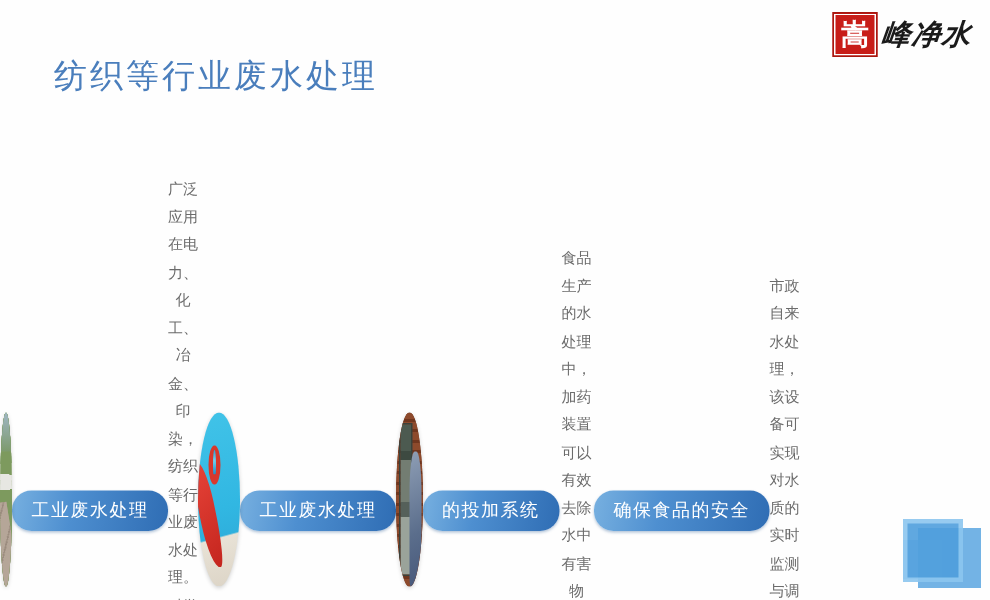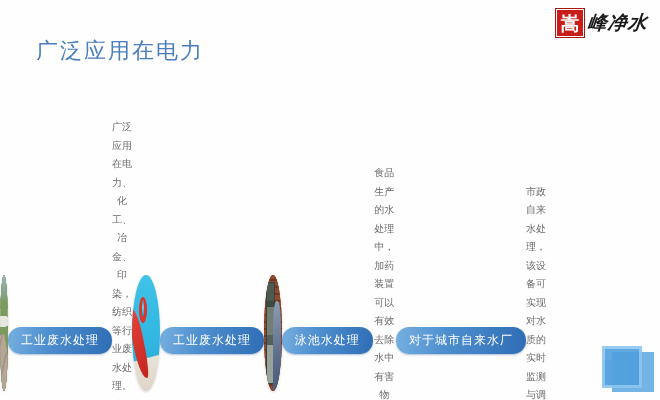--- a/index.html
+++ b/index.html
@@ -160,21 +160,21 @@
 </head>
 <body>
 
 <div class="slide">
 
   <div class="logo">
     <div class="seal">嵩</div>
     <div class="logo-text">峰净水</div>
   </div>
 
-  <div class="title">广泛应用在电力</div>
+  <div class="title">纺织等行业废水处理</div>
 
   <div class="cols">
 
     <div class="col">
       <div class="photo">
         <div class="im p1"></div>
       </div>
       <div class="pill">工业废水处理</div>
       <div class="desc">广泛应用在电力、化工、冶金、印染，纺织等行业废水处理。科学投加药剂，加药装置应用领域。</div>
     </div>
@@ -183,29 +183,29 @@
       <div class="photo">
         <div class="im p2"></div>
       </div>
       <div class="pill">工业废水处理</div>
     </div>
 
     <div class="col">
       <div class="photo">
         <div class="im p3"></div>
       </div>
-      <div class="pill">泳池水处理</div>
+      <div class="pill">的投加系统</div>
       <div class="desc">食品生产的水处理中，加药装置可以有效去除水中有害物质，对于城市自来水厂。</div>
     </div>
 
     <div class="col">
       <div class="photo">
         <div class="im p4"></div>
       </div>
-      <div class="pill">对于城市自来水厂</div>
+      <div class="pill">确保食品的安全</div>
       <div class="desc">市政自来水处理，该设备可实现对水质的实时监测与调节，保障用水安全。</div>
     </div>
 
 
   </div>
 
   <div class="deco">
     <div class="sq-fill"></div>
     <div class="sq-soft"></div>
     <div class="sq-line"></div>

